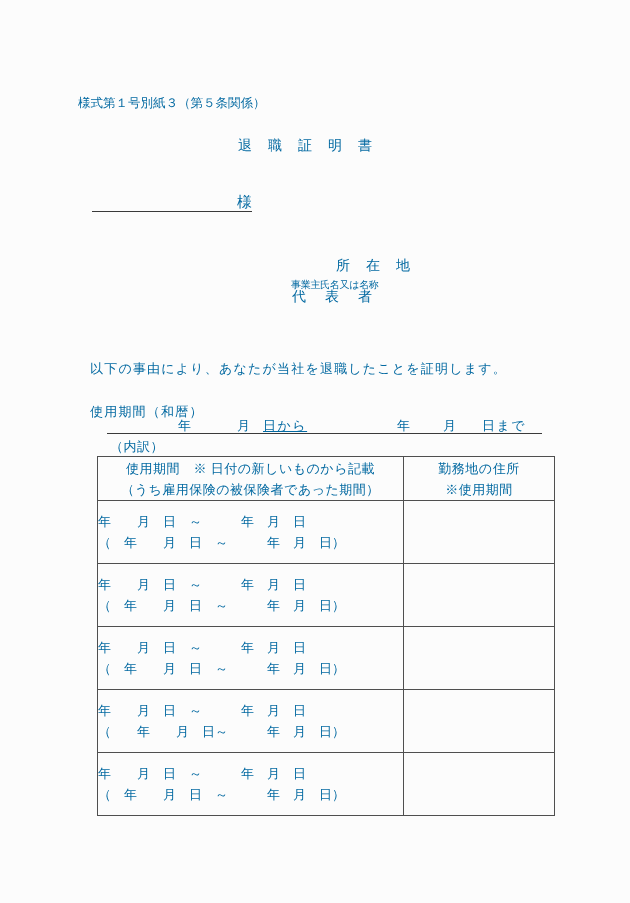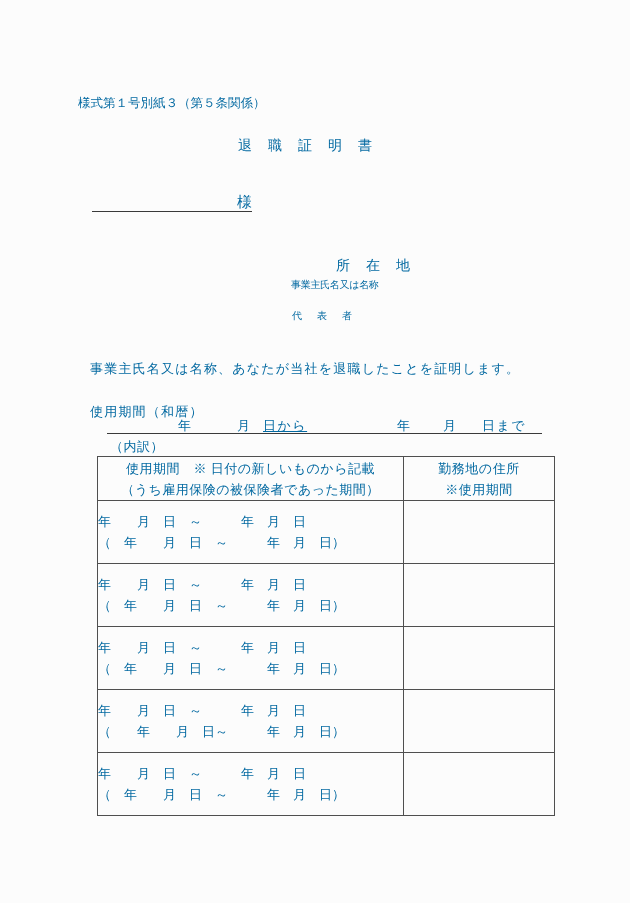--- a/index.html
+++ b/index.html
@@ -8,21 +8,21 @@
     position:relative;width:630px;height:903px;background:#fcfcfc;
     font-family:"Liberation Serif","DejaVu Serif",serif;
     color:#0369a1;overflow:hidden;
   }
   .abs{position:absolute;line-height:1.15;white-space:pre;}
   .form-number{top:96px;left:78px;font-size:12.5px;}
   .doc-title{top:138px;left:0;width:531px;text-align:center;font-size:14px;letter-spacing:1px;padding-left:40px;}
   .name-line{top:194px;left:92px;width:160px;height:17px;border-bottom:1px solid #3a3a3a;text-align:right;font-size:15px;}
   .issuer-address{top:258px;left:292px;font-size:14px;letter-spacing:1px;margin-left:44px;}
   .issuer-name{top:279px;left:291px;font-size:10px;letter-spacing:-0.3px;text-align:center;}
-  .issuer-rep{top:310px;left:292px;font-size:10px;letter-spacing:2.5px;}
+  .issuer-rep{top:289px;left:292px;font-size:14px;letter-spacing:2.5px;}
   .statement{top:362px;left:90px;font-size:13px;letter-spacing:1.2px;}
   .period-heading{top:397px;left:90px;font-size:13px;letter-spacing:1.2px;margin-top:8px;}
   .period-line{top:419px;left:107px;width:435px;height:14px;border-bottom:1px solid #3a3a3a;font-size:13px;}
   .pt{position:absolute;top:0;letter-spacing:1.5px;}
   .pt0{left:71px;} .pt1{left:130px;} .pt2{left:156px;text-decoration:underline;}
   .pt3{left:290px;} .pt4{left:336px;} .pt5{left:375px;}
   .breakdown{top:440px;left:110px;font-size:13px;letter-spacing:0.5px;}
   .table-wrap{position:absolute;top:456px;left:97px;width:457px;height:360px;}
   table{width:100%;height:100%;border-collapse:collapse;table-layout:fixed;}
   col.c1{width:306px;} col.c2{width:151px;}
@@ -41,21 +41,21 @@
   <div class="abs form-number">様式第１号別紙３（第５条関係）</div>
 
   <div class="abs doc-title">退　職　証　明　書</div>
 
   <div class="abs name-line"><span>様</span></div>
 
   <div class="abs issuer-address">所　在　地</div>
   <div class="abs issuer-name">事業主氏名又は名称</div>
   <div class="abs issuer-rep">代　表　者</div>
 
-  <div class="abs statement">事業主氏名又は名称、あなたが当社を退職したことを証明します。</div>
+  <div class="abs statement">以下の事由により、あなたが当社を退職したことを証明します。</div>
 
   <div class="abs period-heading">使用期間（和暦）</div>
 
   <div class="abs period-line">
     <span class="pt pt0">年</span>
     <span class="pt pt1">月</span>
     <span class="pt pt2">日から</span>
     <span class="pt pt3">年</span>
     <span class="pt pt4">月</span>
     <span class="pt pt5">日まで</span>

